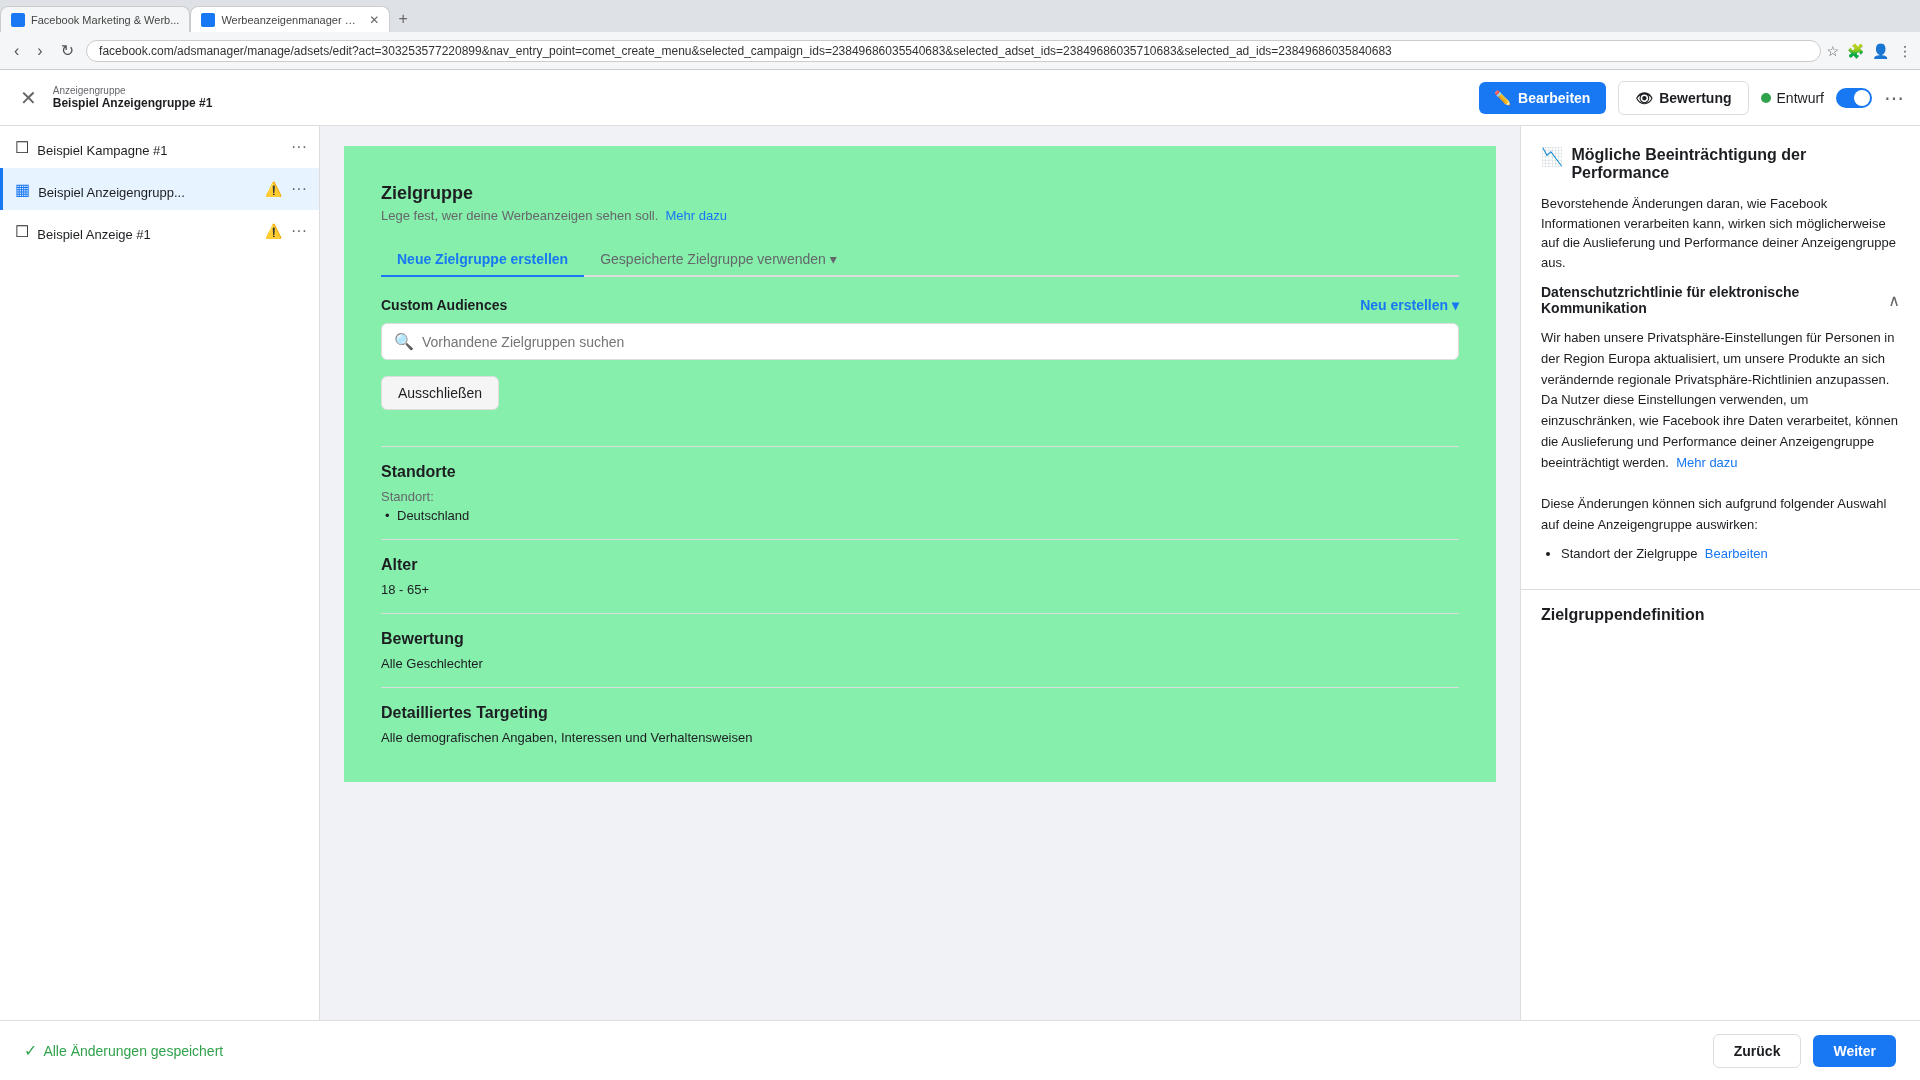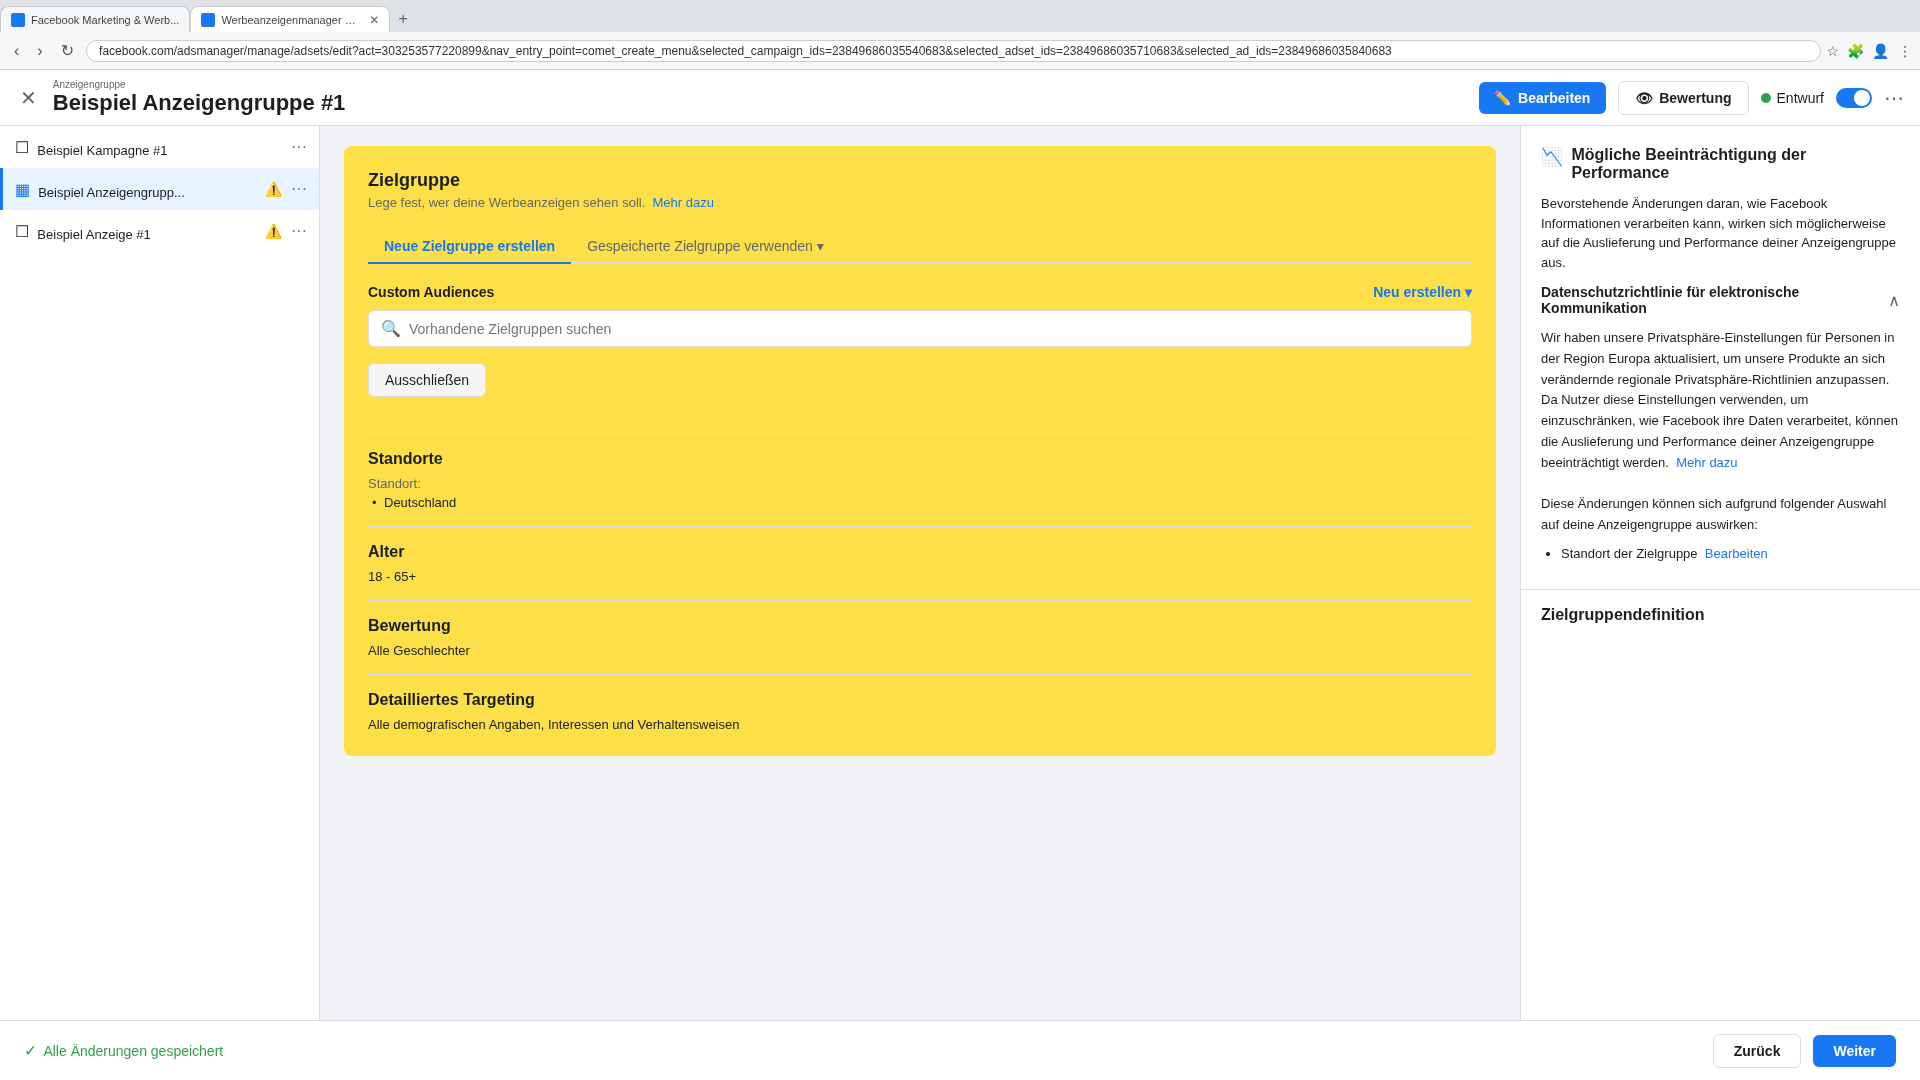--- a/index.html
+++ b/index.html
@@ -23,21 +23,21 @@
     .bookmark { font-size: 11px; color: #333; cursor: pointer; white-space: nowrap; display: flex; align-items: center; gap: 3px; }
 
     
     .app-container { display: flex; flex-direction: column; height: calc(1080px - 70px); }
 
     
     .app-header { background: #fff; border-bottom: 1px solid #ddd; display: flex; align-items: center; padding: 0 16px; height: 56px; gap: 12px; flex-shrink: 0; }
     .close-btn { background: none; border: none; font-size: 20px; color: #666; cursor: pointer; padding: 4px; }
     .header-titles { flex: 1; }
     .header-subtitle { font-size: 10px; color: #65676b; font-weight: 400; }
-    .header-title { font-size: 22px; font-weight: 700; color: #1c1e21; }
+    .header-title { font-size: 12px; font-weight: 700; color: #1c1e21; }
     .header-actions { display: flex; align-items: center; gap: 12px; }
     .btn-bearbeiten { background: #1877f2; color: #fff; border: none; border-radius: 6px; padding: 8px 16px; font-size: 14px; font-weight: 600; cursor: pointer; display: flex; align-items: center; gap: 6px; }
     .btn-bewertung { background: #fff; color: #1c1e21; border: 1px solid #ddd; border-radius: 6px; padding: 8px 16px; font-size: 14px; font-weight: 600; cursor: pointer; display: flex; align-items: center; gap: 6px; }
     .status-entwurf { display: flex; align-items: center; gap: 6px; font-size: 14px; color: #1c1e21; }
     .status-dot { width: 10px; height: 10px; border-radius: 50%; background: #31a24c; }
     .toggle { width: 36px; height: 20px; background: #1877f2; border-radius: 10px; position: relative; cursor: pointer; }
     .toggle-knob { position: absolute; right: 2px; top: 2px; width: 16px; height: 16px; background: #fff; border-radius: 50%; }
     .more-btn { background: none; border: none; font-size: 20px; color: #666; cursor: pointer; }
 
     
@@ -47,21 +47,21 @@
     .sidebar { width: 320px; background: #fff; border-right: 1px solid #ddd; display: flex; flex-direction: column; flex-shrink: 0; overflow-y: auto; }
     .sidebar-item { display: flex; align-items: center; padding: 10px 12px; gap: 8px; cursor: pointer; border-left: 3px solid transparent; }
     .sidebar-item.active { background: #e7f3ff; border-left-color: #1877f2; }
     .sidebar-item-icon { font-size: 16px; flex-shrink: 0; }
     .sidebar-item-text { flex: 1; font-size: 13px; color: #1c1e21; white-space: nowrap; overflow: hidden; text-overflow: ellipsis; margin-top: 7px; }
     .sidebar-item-warning { font-size: 14px; flex-shrink: 0; }
     .sidebar-item-more { background: none; border: none; font-size: 16px; color: #666; cursor: pointer; }
 
     
     .content-area { flex: 1; overflow-y: auto; padding: 20px 24px; background: #f0f2f5; }
-    .content-card { background: #fde047; border-radius: 8px; padding: 24px; margin-bottom: 16px; }
+    .content-card { background: #86efac; border-radius: 1px; padding: 37px; margin-bottom: 16px; }
     .section-title { font-size: 18px; font-weight: 700; color: #1c1e21; margin-bottom: 4px; }
     .section-desc { font-size: 13px; color: #65676b; margin-bottom: 20px; }
     .section-desc a { color: #1877f2; text-decoration: none; }
     .tabs-row { display: flex; gap: 0; border-bottom: 2px solid #ddd; margin-bottom: 20px; }
     .tab-option { padding: 8px 16px; font-size: 14px; color: #65676b; cursor: pointer; border-bottom: 2px solid transparent; margin-bottom: -2px; }
     .tab-option.active { color: #1877f2; border-bottom-color: #1877f2; font-weight: 600; }
     .custom-audiences-header { display: flex; align-items: center; justify-content: space-between; margin-bottom: 10px; }
     .custom-audiences-label { font-size: 14px; font-weight: 600; }
     .neu-erstellen-btn { background: none; border: none; color: #1877f2; font-size: 14px; cursor: pointer; display: flex; align-items: center; gap: 4px; font-weight: 600; }
     .search-box { display: flex; align-items: center; border: 1px solid #ddd; border-radius: 6px; padding: 8px 12px; gap: 8px; margin-bottom: 16px; background: #fff; }

